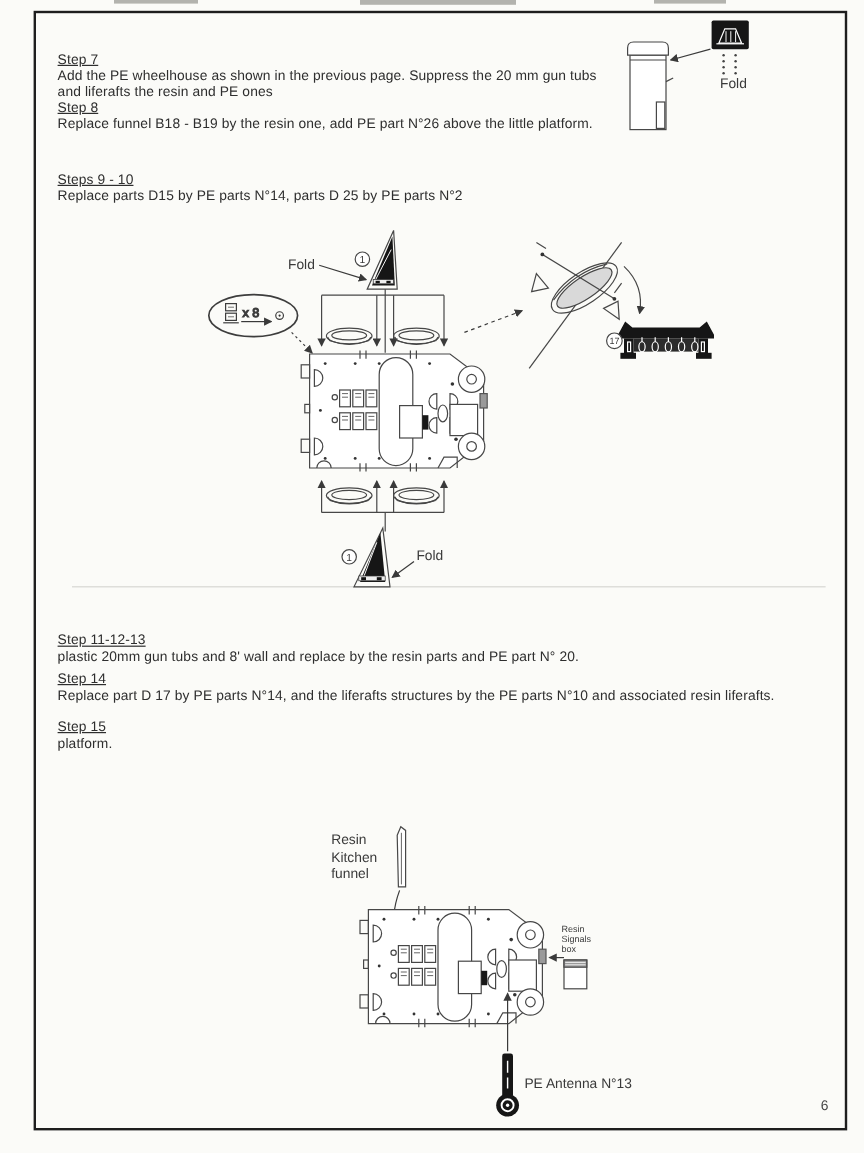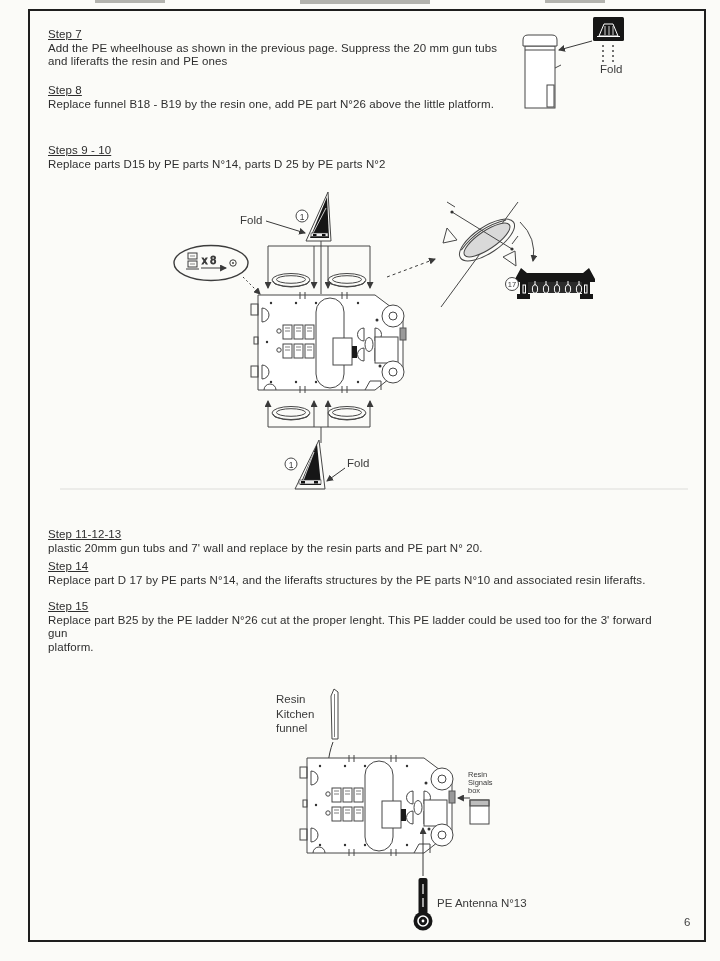--- a/index.html
+++ b/index.html
@@ -24,44 +24,43 @@
 </style>
 </head>
 <body>
 
 <div class="smudge" style="left:95px;top:0;width:70px;height:3px"></div>
 <div class="smudge" style="left:300px;top:0;width:130px;height:4px"></div>
 <div class="smudge" style="left:545px;top:0;width:60px;height:3px"></div>
 
 <div class="page-border"></div>
 
-<div class="step" style="top:28px">
+<div class="step" style="top:44px">
   <div class="step-title">Step 7</div>
   <div>Add the PE wheelhouse as shown in the previous page. Suppress the 20 mm gun tubs</div>
   <div>and liferafts the resin and PE ones</div>
 </div>
 <div class="step" style="top:84px">
   <div class="step-title">Step 8</div>
   <div>Replace funnel B18 - B19 by the resin one,  add PE part N°26 above the little platform.</div>
 </div>
 <div class="step" style="top:144px">
   <div class="step-title">Steps 9 - 10</div>
   <div>Replace parts D15 by PE parts N°14, parts D 25 by PE parts N°2</div>
 </div>
 <div class="step" style="top:528px">
   <div class="step-title">Step 11-12-13</div>
-  <div>plastic 20mm gun tubs and 7' wall and replace by the resin parts and PE part N° 20.</div>
+  <div>plastic 20mm gun tubs and 8' wall and replace by the resin parts and PE part N° 20.</div>
 </div>
 <div class="step" style="top:560px">
   <div class="step-title">Step 14</div>
   <div>Replace part D 17 by PE parts N°14, and the liferafts structures by the PE parts N°10 and associated resin liferafts.</div>
 </div>
 <div class="step" style="top:600px">
   <div class="step-title">Step 15</div>
-  <div>Replace part B25 by the PE ladder N°26 cut at the proper lenght. This PE ladder could be used too for the 3' forward gun</div>
   <div>platform.</div>
 </div>
 
 <div class="page-number">6</div>
 
 <svg width="720" height="961" viewBox="0 0 720 961">
   <defs>
     <marker id="ah" viewBox="0 0 10 10" refX="8.5" refY="5" markerWidth="7" markerHeight="7" orient="auto">
       <path d="M0,0 L10,5 L0,10 z" fill="#3a3a3a"></path>
     </marker>

